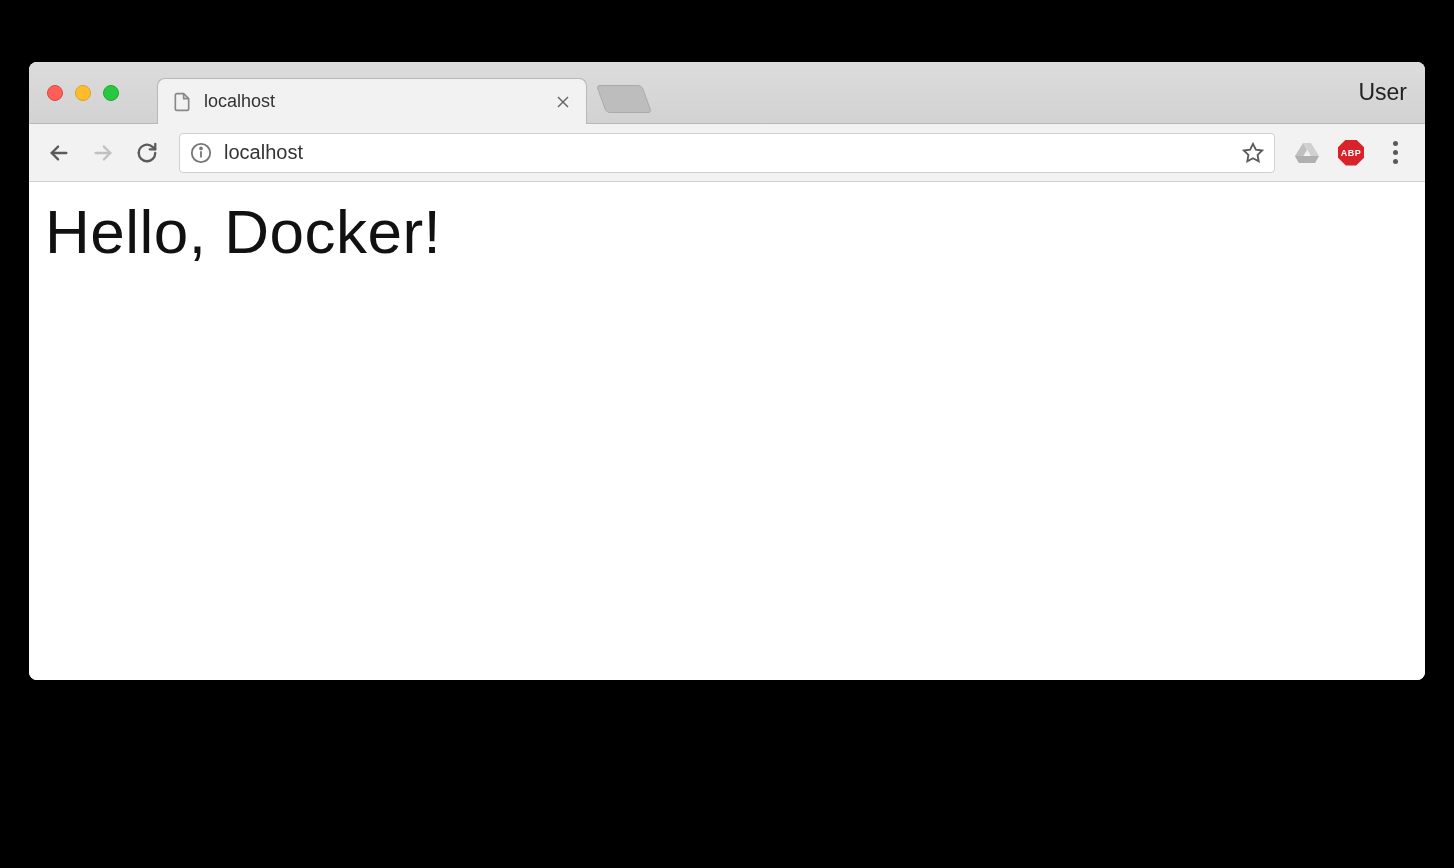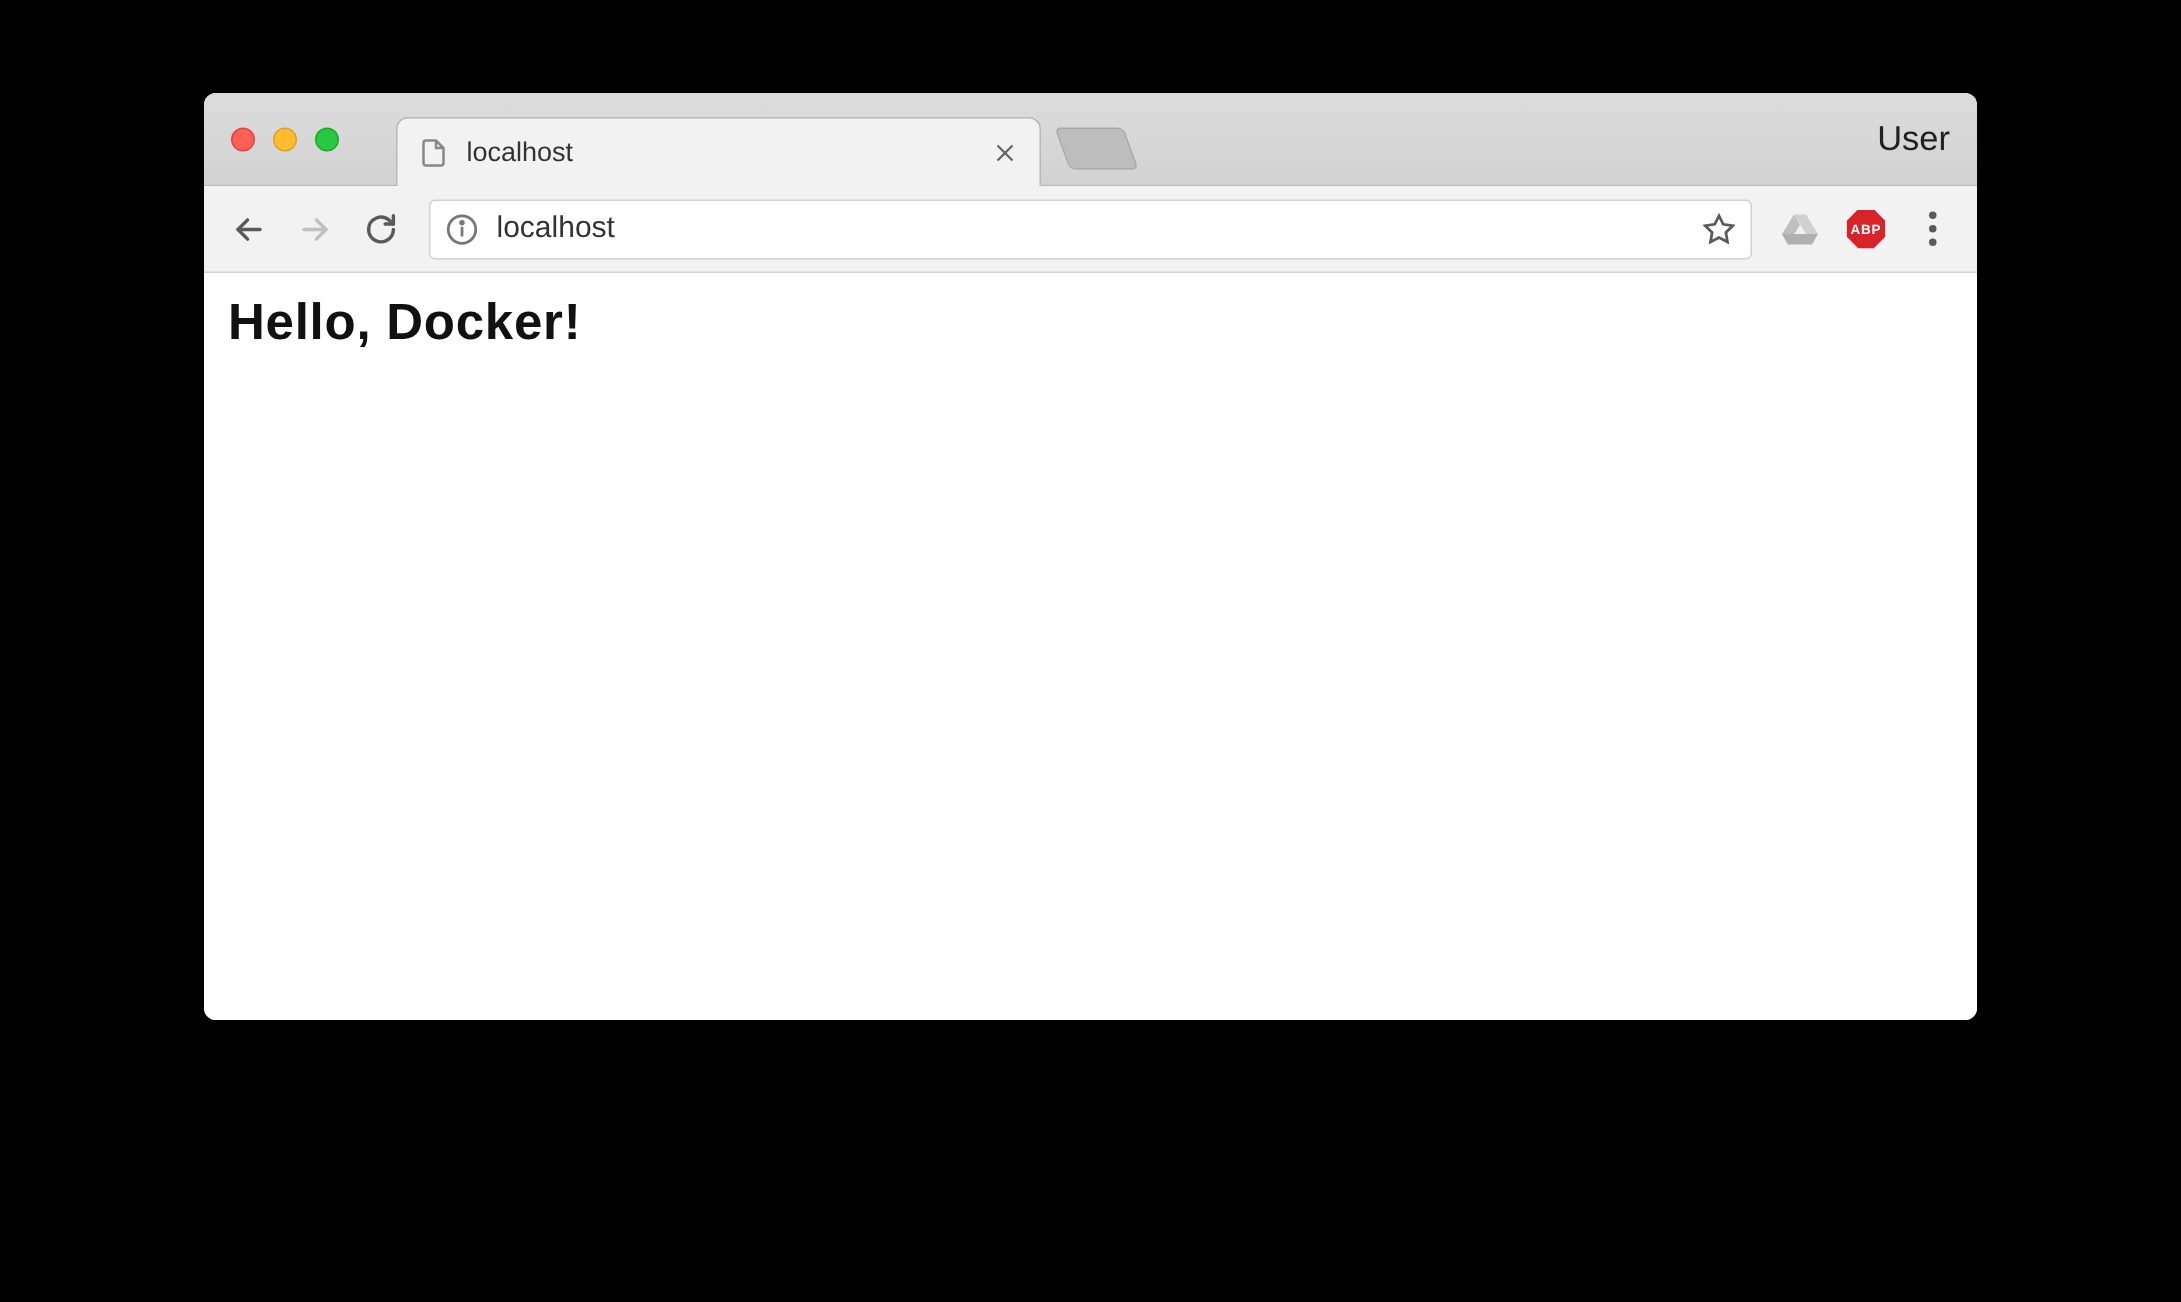--- a/index.html
+++ b/index.html
@@ -11,21 +11,21 @@
       background: #000;
       width: 1454px;
       height: 868px;
       font-family: -apple-system, BlinkMacSystemFont, "Segoe UI", Helvetica, Arial, sans-serif;
       display: flex;
       align-items: flex-start;
       justify-content: center;
       padding-top: 62px;
     }
     .browser-window {
-      width: 1182px;
+      width: 1396px;
       height: 618px;
       background: #fff;
       border-radius: 8px;
       overflow: hidden;
       box-shadow: 0 20px 60px rgba(0,0,0,0.5);
       display: flex;
       flex-direction: column;
     }
     .tab-bar {
       height: 62px;
@@ -202,22 +202,22 @@
       background: #5a5a5a;
       border-radius: 50%;
     }
     
     .content {
       flex: 1;
       background: #fff;
       padding: 14px 16px;
     }
     .page-heading {
-      font-size: 34px;
-      font-weight: 700;
+      font-size: 62px;
+      font-weight: 400;
       color: #111;
       font-family: "Century Gothic", "Futura", "Avant Garde", sans-serif;
       letter-spacing: 0.5px;
     }
   </style>
 </head>
 <body>
 
 <div class="browser-window">
 

